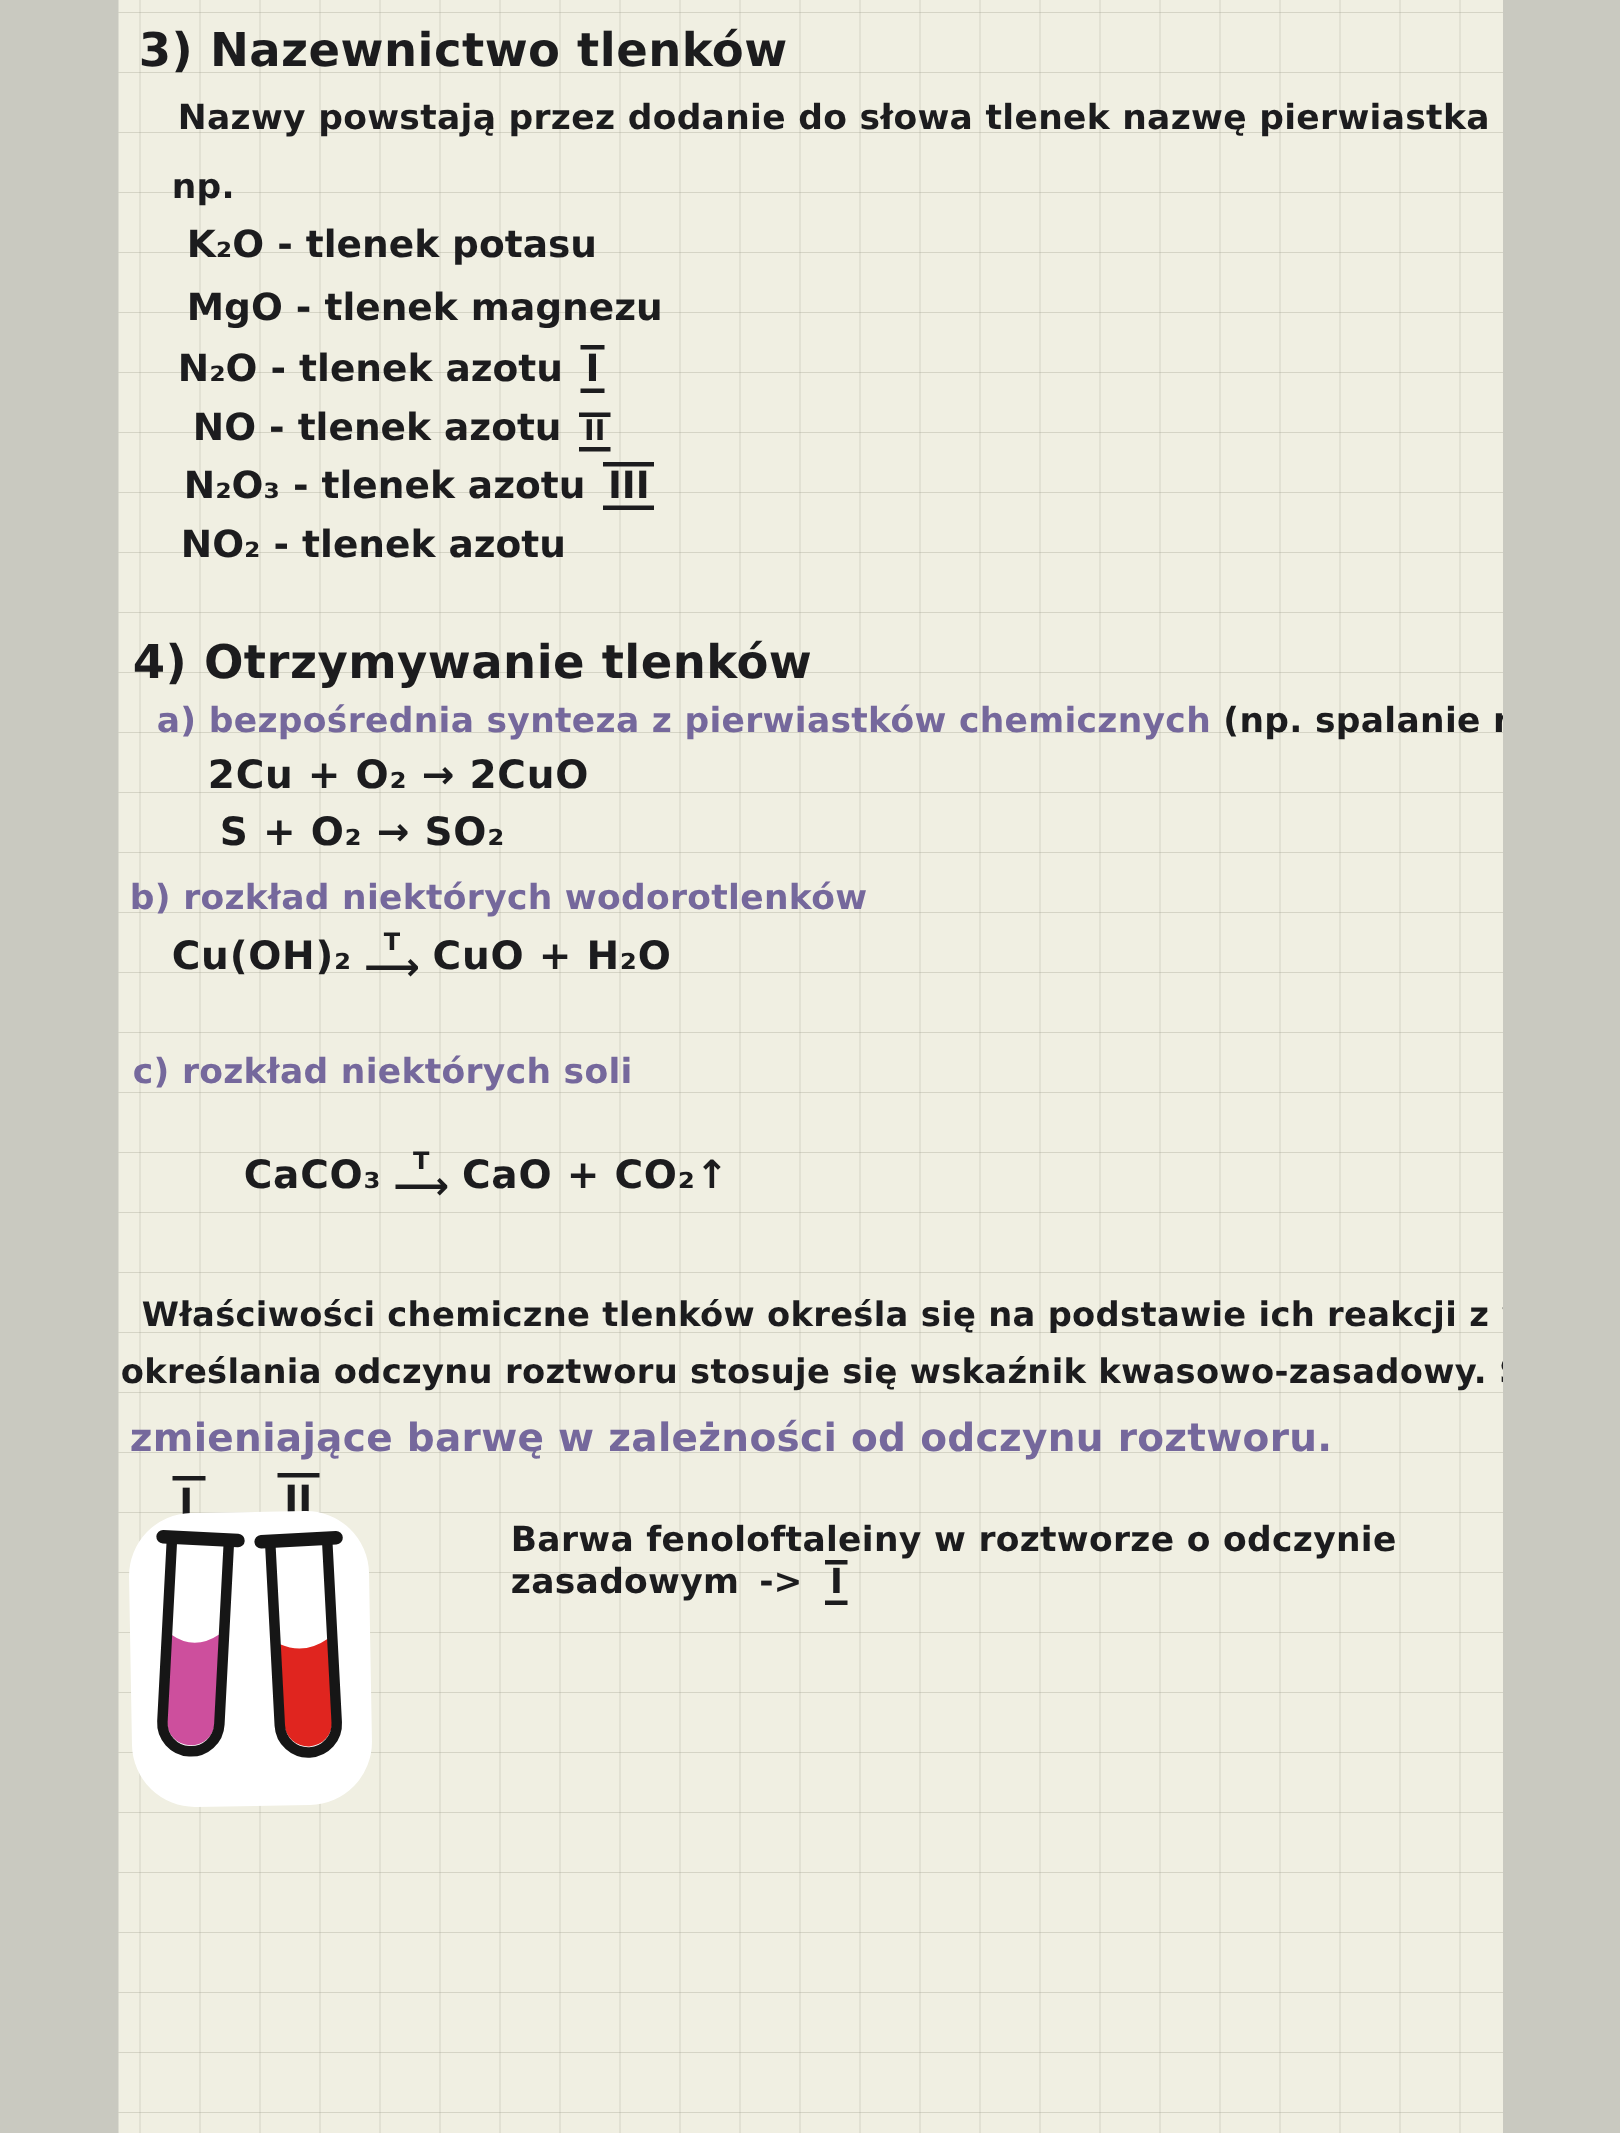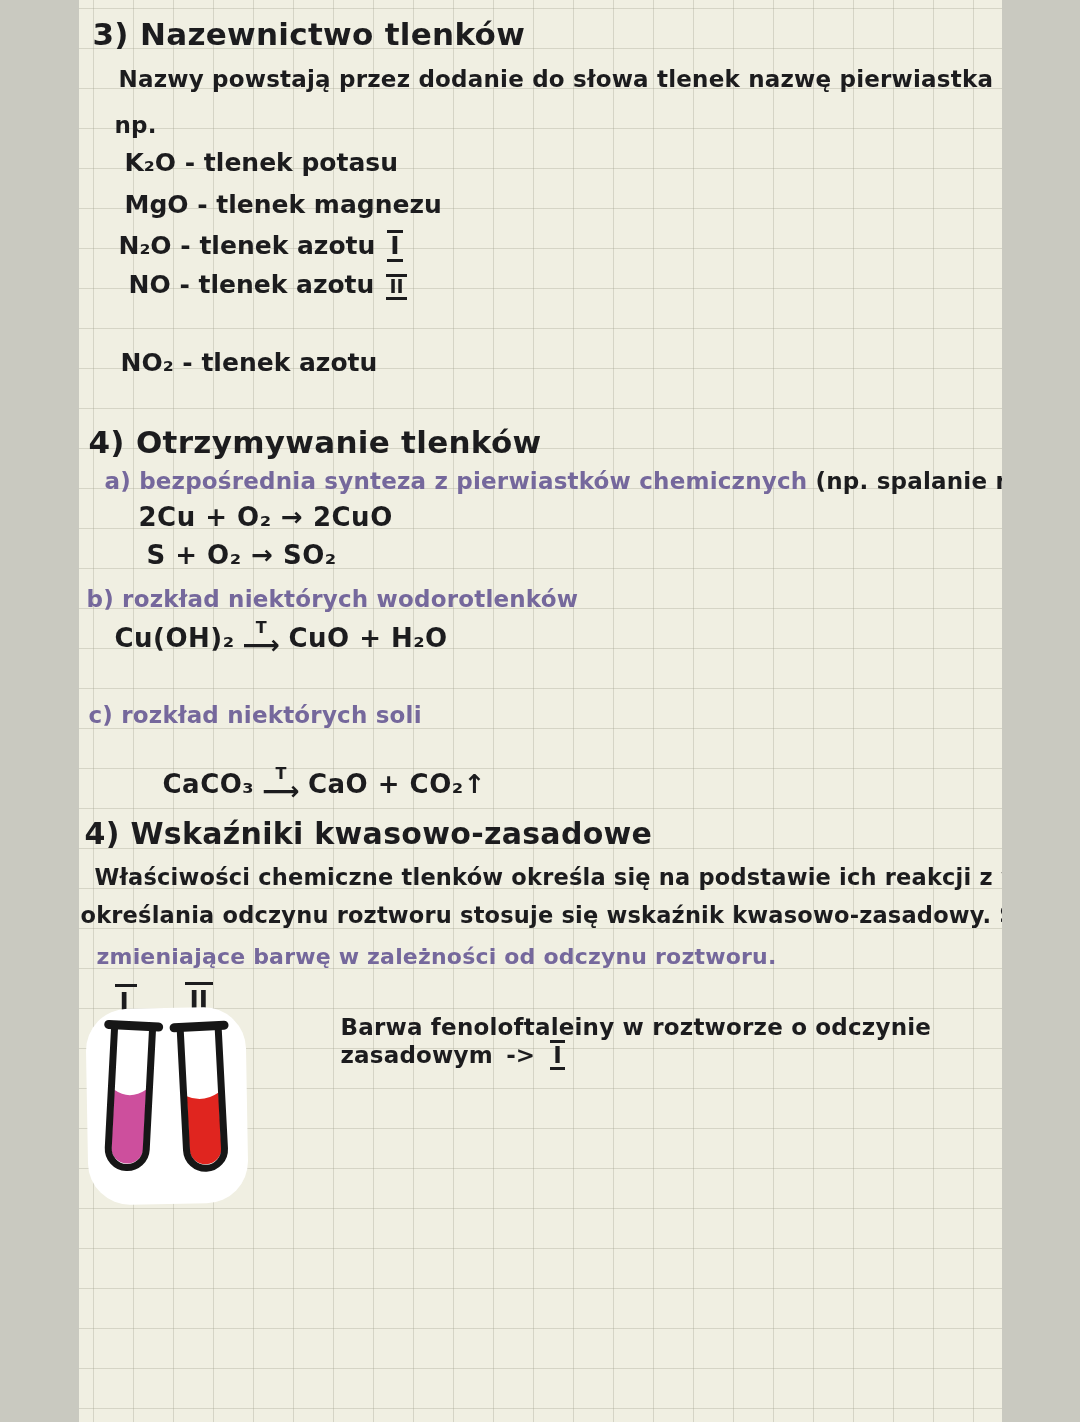--- a/index.html
+++ b/index.html
@@ -79,20 +79,23 @@
   </div>
   <div class="ex-row formula" style="top:148px;">
     <span>K₂O - tlenek potasu</span>
   </div>
   <div class="ex-row formula" style="top:230px; left:40px;">
     <span>N₂O - tlenek azotu</span><span class="numeral">I</span>
   </div>
   <div class="ex-row formula" style="top:270px; left:50px;text-align:right;">
     <span>NO - tlenek azotu</span><span class="numeral" style="font-size:19px;">II</span>
   </div>
+  <div class="ex-row formula" style="top:308px; left:44px;">
+    <span>N₂O₃ - tlenek azotu</span><span class="numeral">III</span>
+  </div>
   <div class="ex-row formula" style="top:348px; left:42px;">
     <span>NO₂ - tlenek azotu</span>
   </div>
 
   <div class="abs heading" style="left:10px; top:424px;">4) Otrzymywanie tlenków</div>
 
   <div class="abs body-text hw" style="left:26px; top:468px;">
     <span class="purple">a)</span>
     <span class="purple">bezpośrednia synteza z pierwiastków chemicznych</span>
     <span>(np. spalanie metali lub niemetali)</span>
@@ -118,25 +121,24 @@
     <span class="purple">rozkład niektórych soli</span>
   </div>
 
   <div class="abs eq" style="left:84px; top:740px;margin-top:26px;">
     <span>CaCO₃</span><span class="tarrow">
         <span class="cond">T</span>
         <span class="glyph">⟶</span>
       </span><span>CaO + CO₂↑</span>
   </div>
 
-  <div class="abs heading" style="left:6px; top:816px; font-size:30px;">4) Wskaźniki kwasowo-zasadowe</div>
 
   <div class="abs hw" style="left:16px; top:864px; font-size:22.5px;">Właściwości chemiczne tlenków określa się na podstawie ich reakcji z wodą oraz rodzaju odczynu. Do</div>
   <div class="abs hw" style="left:2px; top:902px; font-size:22.5px;">określania odczynu roztworu stosuje się wskaźnik kwasowo-zasadowy. Są to substancje</div>
-  <div class="abs hw purple" style="left:18px; top:944px; font-size:22px;">zmieniające barwę w zależności od odczynu roztworu.</div>
+  <div class="abs hw purple" style="left:8px; top:944px; font-size:26px;">zmieniające barwę w zależności od odczynu roztworu.</div>
 
   <span class="tube-label" style="left:36px; top:984px;">I</span>
   <span class="tube-label" style="left:106px; top:982px;">II</span>
 
   <div class="tube-sticker">
     <svg width="160" height="196" viewBox="0 0 160 196">
 
       <g transform="rotate(4 43 90)">
         <path d="M24,18 L24,140 A19,19 0 0 0 62,140 L62,18 Z" fill="#ffffff" stroke="none"></path>
         <path d="M27,82 Q43,92 59,80 L59,139 A16,16 0 0 1 27,139 Z" fill="#cd4f9d"></path>

